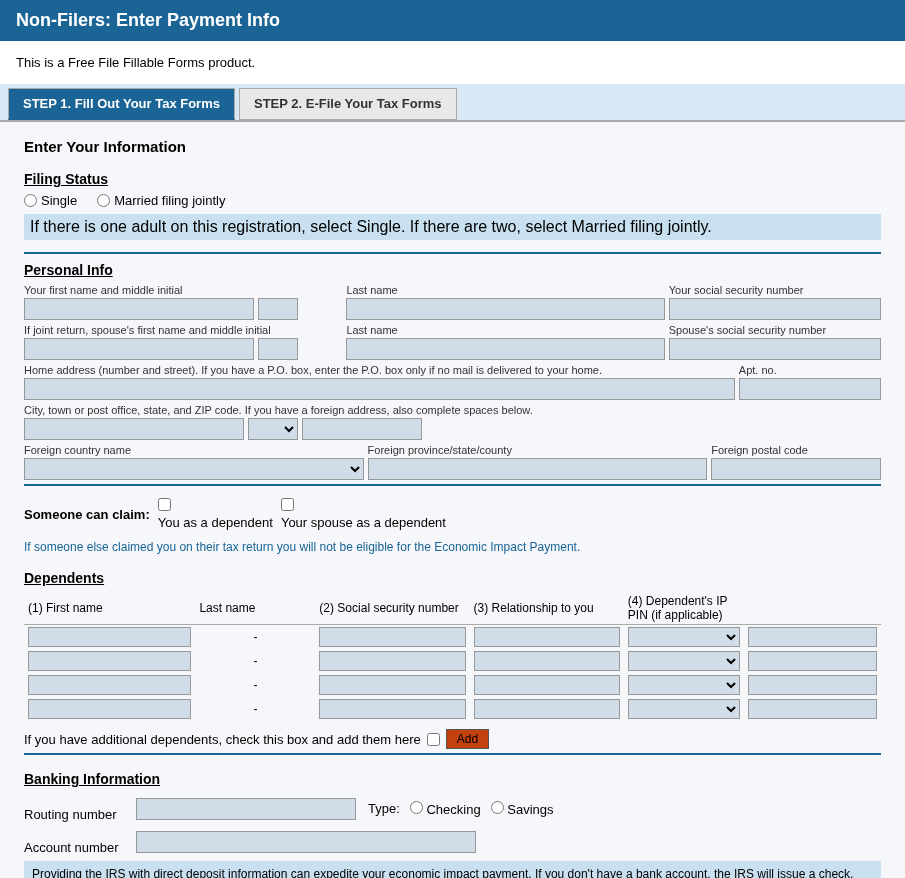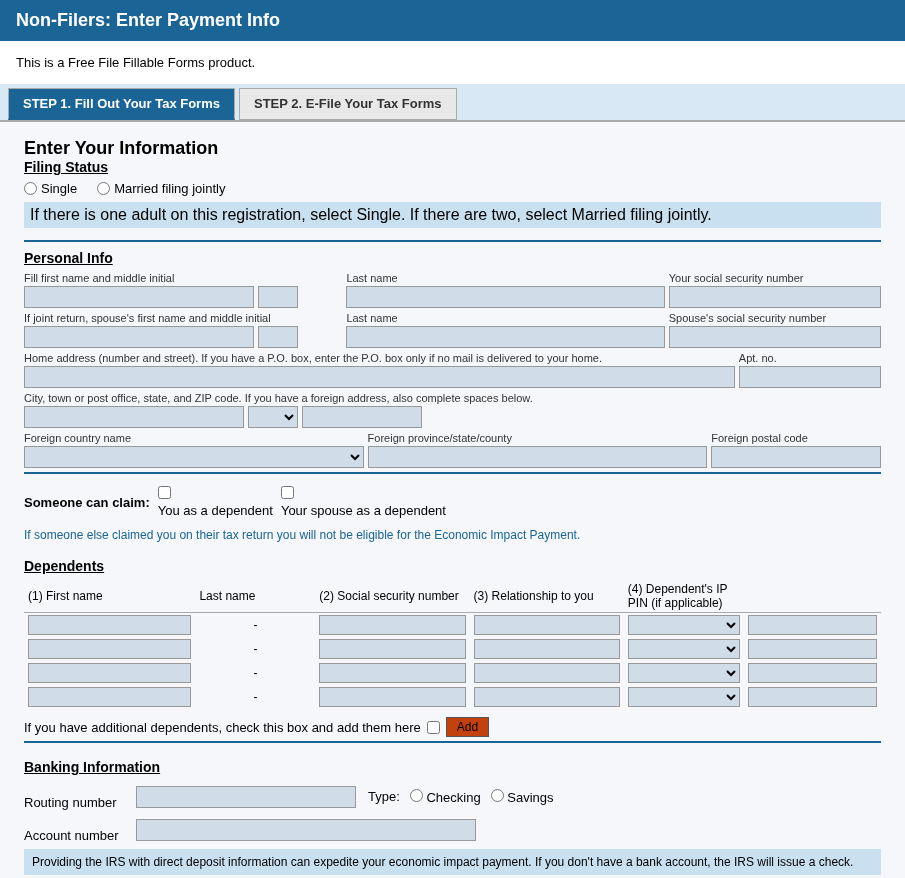--- a/index.html
+++ b/index.html
@@ -50,23 +50,23 @@
     }
 
     
     .main-content {
       background: #f5f7fa;
       padding: 16px 24px 24px 24px;
       min-height: 700px;
     }
 
     .section-title {
-      font-size: 18px;
-      font-weight: bold;
-      margin-bottom: 0;
+      font-size: 15px;
+      font-weight: bold;
+      margin-bottom: 16px;
     }
 
     
     .filing-status-section {
       border-bottom: 2px solid #1a6496;
       padding-bottom: 8px;
       margin-bottom: 4px;
     }
     .filing-status-label {
       font-weight: bold;
@@ -288,21 +288,21 @@
       </div>
     </div>
     <div class="info-highlight">If there is one adult on this registration, select Single. If there are two, select Married filing jointly.</div>
   </div>
 
   <div class="personal-info-section">
     <div class="subsection-label">Personal Info</div>
 
     <div class="form-row">
       <div class="form-field" style="flex: 3;">
-        <label>Fill first name and middle initial</label>
+        <label>Your first name and middle initial</label>
         <div style="display:flex;gap:4px;">
           <input type="text" style="width: 230px;">
           <input type="text" style="width: 40px;">
         </div>
       </div>
       <div class="form-field" style="flex: 3;">
         <label>Last name</label>
         <input type="text" style="width: 100%;">
       </div>
       <div class="form-field" style="flex: 2;">

